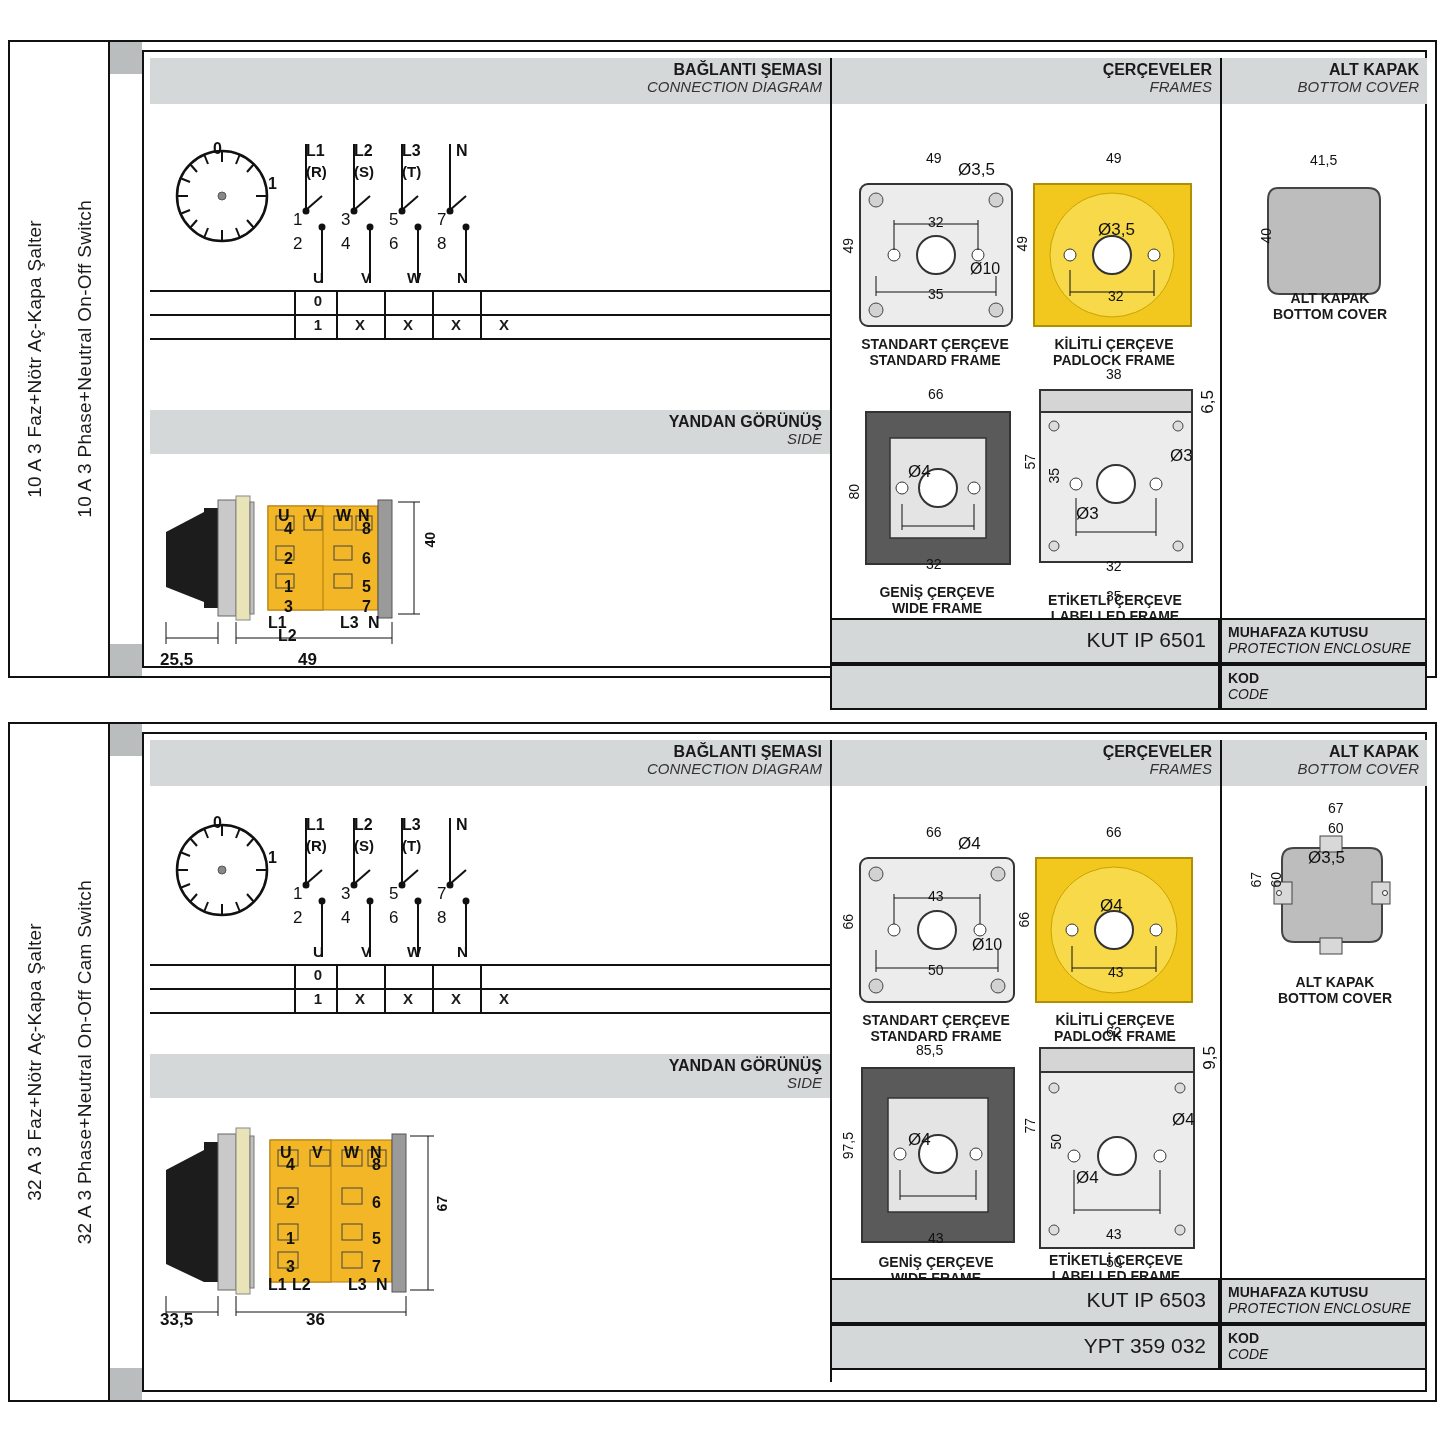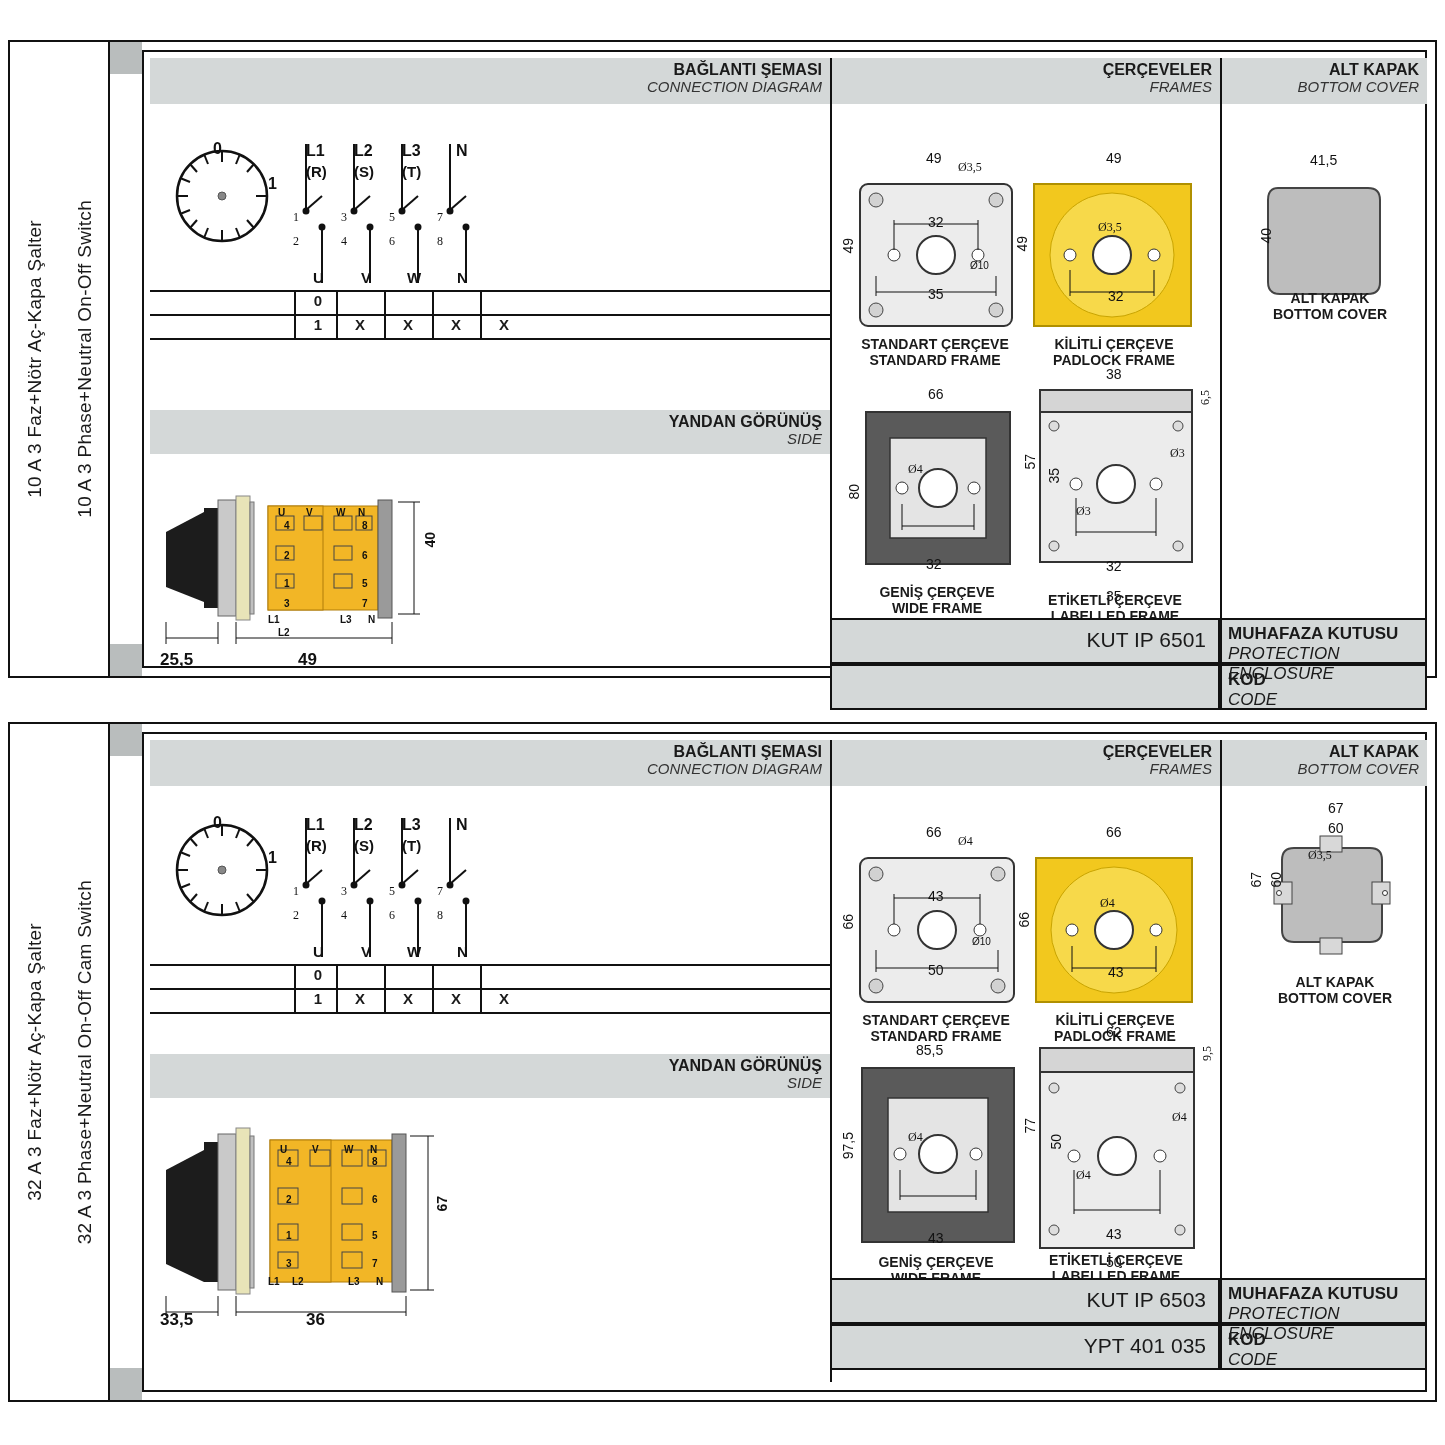--- a/index.html
+++ b/index.html
@@ -35,27 +35,27 @@
 
   .vline{position:absolute;background:#111;width:2px;}
   .hline{position:absolute;background:#111;height:2px;}
 
   .cap{position:absolute;text-align:center;font-size:14px;line-height:1.15;}
   .cap b{font-weight:bold;}
 
   .dimtxt{position:absolute;font-size:14px;color:#111;}
   .dimtxt.vert{writing-mode:vertical-rl;transform:rotate(180deg);}
 
-  .small{font-size:12px;font-family:Liberation Serif, serif;}
-  .tiny{font-size:10px;}
+  .small{font-size:17px;}
+  .tiny{font-size:16px;}
 
   svg{display:block;}
   .codecell{position:absolute;box-sizing:border-box;border:2px solid #111;background:#d4d8d8;}
   .codeval{position:absolute;font-size:21px;text-align:right;}
-  .codelbl{position:absolute;font-size:17px;font-weight:bold;}
+  .codelbl{position:absolute;font-size:14px;font-weight:bold;}
   .codelbl i{display:block;font-weight:normal;}
 </style>
 </head>
 <body>
 
 <div class="sheet">
 
   <div class="panel p1">
     <div class="vstrip">
       <div class="vcol-a">
@@ -672,21 +672,21 @@
     <div class="cap" style="left:1230px;top:250px;width:190px;">
       <b>ALT KAPAK</b><br>
       <b>BOTTOM COVER</b>
     </div>
 
     <div class="codecell" style="left:820px;top:554px;width:390px;height:46px;"></div>
     <div class="codecell" style="left:1210px;top:554px;width:207px;height:46px;"></div>
     <div class="codecell" style="left:820px;top:600px;width:390px;height:46px;"></div>
     <div class="codecell" style="left:1210px;top:600px;width:207px;height:46px;"></div>
     <div class="codeval" style="left:840px;top:564px;width:356px;">KUT IP 6503</div>
-    <div class="codeval" style="left:840px;top:610px;width:356px;">YPT 401 035</div>
+    <div class="codeval" style="left:840px;top:610px;width:356px;">YPT 359 032</div>
     <div class="codelbl" style="left:1218px;top:560px;">
       <span>MUHAFAZA KUTUSU</span>
       <i>PROTECTION ENCLOSURE</i>
     </div>
     <div class="codelbl" style="left:1218px;top:606px;">
       <span>KOD</span>
       <i>CODE</i>
     </div>
   </div>
 

